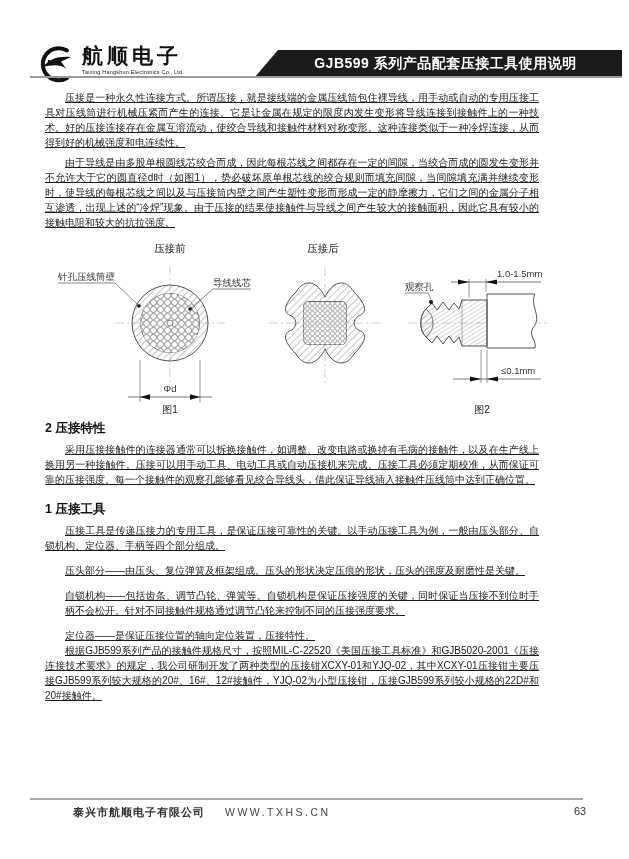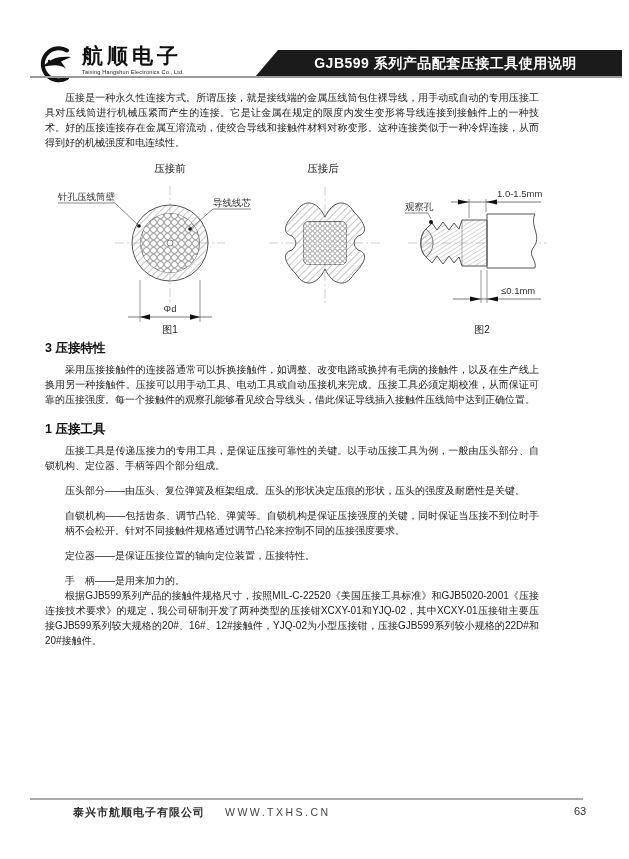--- a/index.html
+++ b/index.html
@@ -18,21 +18,21 @@
     position:absolute; left:255px; top:50px; width:367px; height:27px;
     background:#1b1b1b; clip-path:polygon(23px 0, 100% 0, 100% 100%, 0 100%);
     color:#fff; font-size:14px; font-weight:bold; letter-spacing:.5px;
     line-height:27px; text-align:center; padding-left:14px; box-sizing:border-box;
   }
   .header-rule{position:absolute; top:76px; left:30px; width:592px; height:2px; background:#9a9a9a;}
   
   .content{position:absolute; left:45px; top:90px; width:494px;}
   .content h2{font-size:12.5px; font-weight:bold; margin:0 0 6px 0; line-height:16px; color:#111;}
   .content h2.sp{margin-top:14px;}
-  .content p{font-size:10px; line-height:15px; margin:0 0 5px 0; text-align:justify; text-justify:inter-ideograph;}
+  .content p{font-size:10px; line-height:15px; margin:0 0 5px 0; text-align:justify; text-justify:inter-ideograph;text-decoration:underline;}
   .content p.ind{text-indent:2em;}
   .content p.item{margin:10px 0 0 20px; text-indent:0;}
   .content p.tight{margin-bottom:0;}
   .figures{display:block; margin:6px 0 2px 0; overflow:visible;}
   .figures text{font-size:9.5px; fill:#333; font-family:"Liberation Sans","DejaVu Sans",sans-serif;}
   .figures text.ftitle{font-size:10.5px; fill:#222;}
   .figures text.fcap{font-size:10px; fill:#222;}
   
   .footer-rule{position:absolute; top:798px; left:30px; width:553px; height:1.5px; background:#aaa;}
   .f-company{position:absolute; left:73px; top:805px; font-size:11px; font-weight:bold; letter-spacing:1px; color:#333;}
@@ -53,20 +53,21 @@
     <div class="logo-txt">
       <div class="logo-name">航顺电子</div>
       <div class="logo-sub">Taixing Hangshun Electronics Co., Ltd.</div>
     </div>
   </div>
   <div class="title-bar">GJB599 系列产品配套压接工具使用说明</div>
   <div class="header-rule"></div>
 
   <div class="content">
     <p class="ind">压接是一种永久性连接方式。所谓压接，就是接线端的金属压线筒包住裸导线，用手动或自动的专用压接工具对压线筒进行机械压紧而产生的连接。它是让金属在规定的限度内发生变形将导线连接到接触件上的一种技术。好的压接连接存在金属互溶流动，使绞合导线和接触件材料对称变形。这种连接类似于一种冷焊连接，从而得到好的机械强度和电连续性。</p>
+    <p class="ind tight">由于导线是由多股单根圆线芯绞合而成，因此每根芯线之间都存在一定的间隙，当绞合而成的圆发生变形并不允许大于它的圆直径d时（如图1），势必破坏原单根芯线的绞合规则而填充间隙，当间隙填充满并继续变形时，使导线的每根芯线之间以及与压接筒内壁之间产生塑性变形而形成一定的静摩擦力，它们之间的金属分子相互渗透，出现上述的“冷焊”现象。由于压接的结果使接触件与导线之间产生较大的接触面积，因此它具有较小的接触电阻和较大的抗拉强度。</p>
 
     <svg class="figures" width="540" height="182" viewBox="0 0 540 182">
       <defs>
         <pattern id="hatch" width="5" height="5" patternUnits="userSpaceOnUse" patternTransform="rotate(45)">
           <line x1="0" y1="0" x2="0" y2="5" stroke="#8d8d8d" stroke-width="1"></line>
         </pattern>
         <pattern id="hatchFine" width="3.6" height="3.6" patternUnits="userSpaceOnUse" patternTransform="rotate(58)">
           <line x1="0" y1="0" x2="0" y2="3.6" stroke="#9d9d9d" stroke-width="0.8"></line>
         </pattern>
         <pattern id="strands" width="7" height="7" patternUnits="userSpaceOnUse">
@@ -148,29 +149,28 @@
         <line x1="436" y1="114" x2="436" y2="147" stroke="#555" stroke-width="0.6"></line>
         <line x1="442" y1="114" x2="442" y2="147" stroke="#555" stroke-width="0.6"></line>
         <line x1="408" y1="143" x2="496" y2="143" stroke="#555" stroke-width="0.8"></line>
         <path d="M 436,143 l -11,-2.6 l 0,5.2 z" fill="#111"></path>
         <path d="M 442,143 l 11,-2.6 l 0,5.2 z" fill="#111"></path>
         <text x="456" y="138">≤0.1mm</text>
         <text class="fcap" x="437" y="177" text-anchor="middle">图2</text>
       </g>
     </svg>
 
-    <h2>3  压接特性</h2>
+    <h2>2  压接特性</h2>
     <p class="ind">采用压接接触件的连接器通常可以拆换接触件，如调整、改变电路或换掉有毛病的接触件，以及在生产线上换用另一种接触件。压接可以用手动工具、电动工具或自动压接机来完成。压接工具必须定期校准，从而保证可靠的压接强度。每一个接触件的观察孔能够看见绞合导线头，借此保证导线插入接触件压线筒中达到正确位置。</p>
 
     <h2 class="sp">1  压接工具</h2>
     <p class="ind tight">压接工具是传递压接力的专用工具，是保证压接可靠性的关键。以手动压接工具为例，一般由压头部分、自锁机构、定位器、手柄等四个部分组成。</p>
     <p class="item tight">压头部分——由压头、复位弹簧及框架组成。压头的形状决定压痕的形状，压头的强度及耐磨性是关键。</p>
     <p class="item tight">自锁机构——包括齿条、调节凸轮、弹簧等。自锁机构是保证压接强度的关键，同时保证当压接不到位时手柄不会松开。针对不同接触件规格通过调节凸轮来控制不同的压接强度要求。</p>
     <p class="item tight">定位器——是保证压接位置的轴向定位装置，压接特性。</p>
-    <p class="item tight">手　柄——是用来加力的。</p>
     <p class="ind tight">根据GJB599系列产品的接触件规格尺寸，按照MIL-C-22520《美国压接工具标准》和GJB5020-2001《压接连接技术要求》的规定，我公司研制开发了两种类型的压接钳XCXY-01和YJQ-02，其中XCXY-01压接钳主要压接GJB599系列较大规格的20#、16#、12#接触件，YJQ-02为小型压接钳，压接GJB599系列较小规格的22D#和20#接触件。</p>
   </div>
 
   <div class="footer-rule"></div>
   <div class="f-company">泰兴市航顺电子有限公司</div>
   <div class="f-url">WWW.TXHS.CN</div>
   <div class="f-page">63</div>
 
 </div>
 

